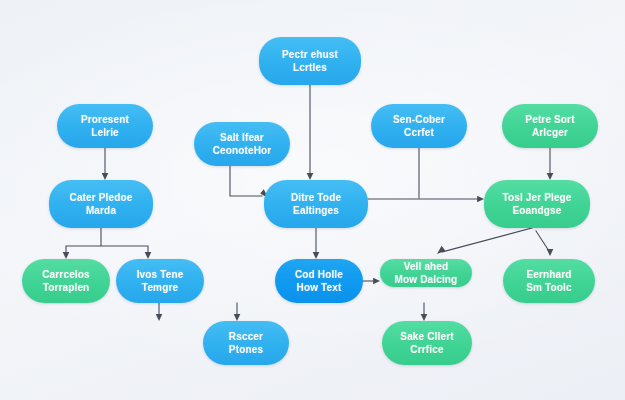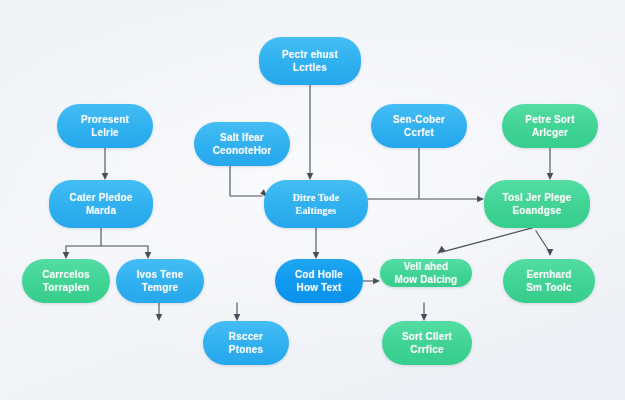--- a/index.html
+++ b/index.html
@@ -179,21 +179,21 @@
 Ccrfet</span>
       </div>
       <div class="node green" style="left: 502px; top: 104px; width: 96px; height: 44px;">
         <span class="label">Petre Sort
 Arlcger</span>
       </div>
       <div class="node blue" style="left: 49px; top: 180px; width: 104px; height: 48px;">
         <span class="label">Cater Pledoe
 Marda</span>
       </div>
-      <div class="node blue" style="left: 264px; top: 180px; width: 104px; height: 48px; font-family: Liberation Serif, serif;">
+      <div class="node blue" style="left: 264px; top: 180px; width: 104px; height: 48px;">
         <span class="label">Ditre Tode
 Ealtinges</span>
       </div>
       <div class="node green" style="left: 484px; top: 180px; width: 106px; height: 48px;">
         <span class="label">Tosl Jer Plege
 Eoandgse</span>
       </div>
       <div class="node green" style="left: 22px; top: 259px; width: 88px; height: 44px;">
         <span class="label">Carrcelos
 Torraplen</span>
@@ -212,18 +212,18 @@
       </div>
       <div class="node green" style="left: 503px; top: 259px; width: 92px; height: 44px;">
         <span class="label">Eernhard
 Sm Toolc</span>
       </div>
       <div class="node blue" style="left: 203px; top: 321px; width: 86px; height: 44px;">
         <span class="label">Rsccer
 Ptones</span>
       </div>
       <div class="node green" style="left: 382px; top: 321px; width: 90px; height: 44px;">
-        <span class="label">Sort Cllert
+        <span class="label">Sake Cllert
 Crrfice</span>
       </div>
     </div>
 
 </div>
 
 </body></html>

